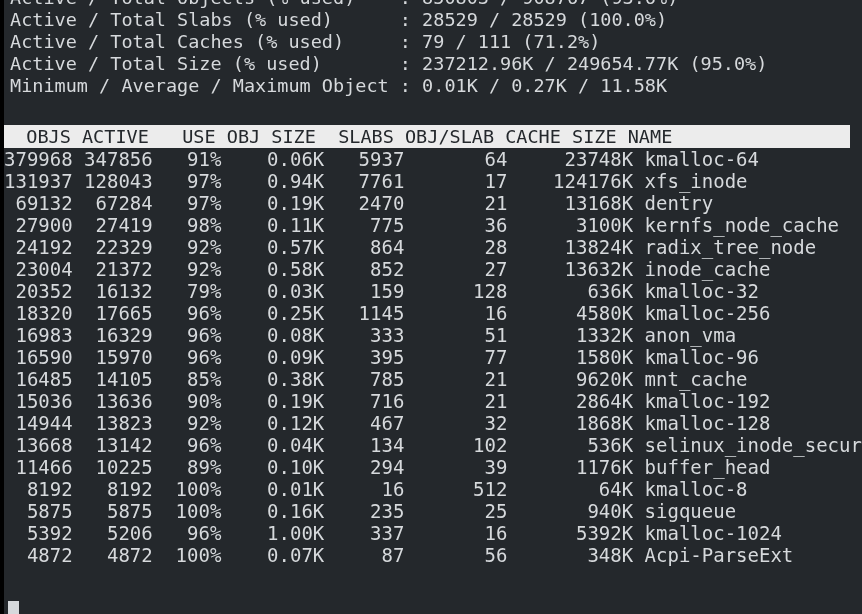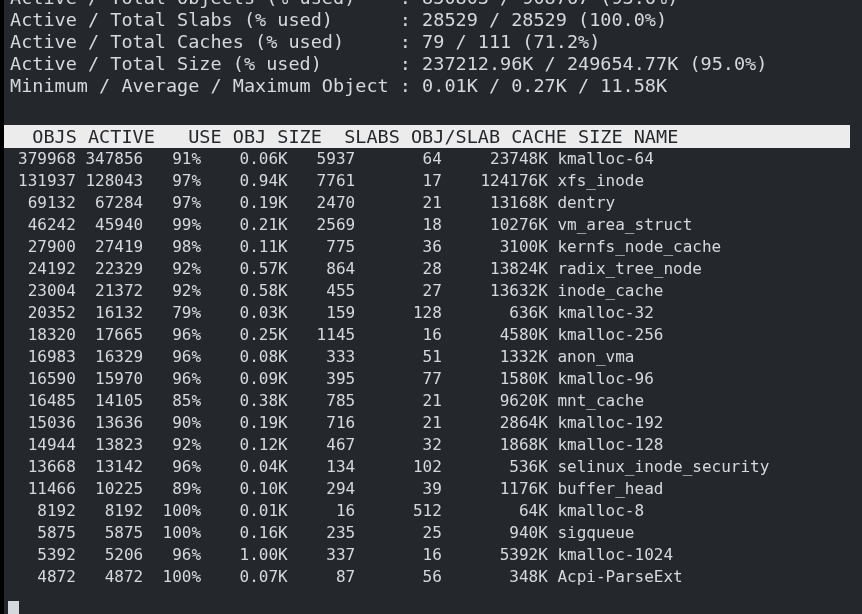--- a/index.html
+++ b/index.html
@@ -52,39 +52,38 @@
     position: absolute;
     top: 125px;
     left: 0;
     width: 846px;
     height: 23px;
     line-height: 23px;
     background: #ececec;
     color: #24282c;
     white-space: pre;
     font-size: 18.5px;
-    padding-left: 6px;
     box-sizing: border-box;
     overflow: hidden;
   }
 
   
   .rows {
     position: absolute;
     top: 148px;
     left: 0;
     width: 858px;
   }
   .row {
     height: 22px;
     line-height: 22px;
     white-space: pre;
-    font-size: 16px;
+    font-size: 19px;
     color: #d6d9dc;
-    padding-left: 14px;
+    padding-left: 0;
     box-sizing: border-box;
   }
 
   
   .cursor {
     position: absolute;
     left: 4px;
     top: 601px;
     width: 11px;
     height: 13px;
@@ -104,24 +103,23 @@
         <div class="sumline">Active / Total Size (% used)       : 237212.96K / 249654.77K (95.0%)</div>
         <div class="sumline">Minimum / Average / Maximum Object : 0.01K / 0.27K / 11.58K</div>
       </div>
 
     <div class="colhead" id="column-header">  OBJS ACTIVE   USE OBJ SIZE  SLABS OBJ/SLAB CACHE SIZE NAME</div>
 
     <div class="rows" id="table-rows">
         <div class="row">379968 347856   91%    0.06K   5937       64     23748K kmalloc-64</div>
         <div class="row">131937 128043   97%    0.94K   7761       17    124176K xfs_inode</div>
         <div class="row"> 69132  67284   97%    0.19K   2470       21     13168K dentry</div>
-        <div class="row"> 46242  45940   99%    0.21K   2569       18     10276K vm_area_struct</div>
         <div class="row"> 27900  27419   98%    0.11K    775       36      3100K kernfs_node_cache</div>
         <div class="row"> 24192  22329   92%    0.57K    864       28     13824K radix_tree_node</div>
-        <div class="row"> 23004  21372   92%    0.58K    455       27     13632K inode_cache</div>
+        <div class="row"> 23004  21372   92%    0.58K    852       27     13632K inode_cache</div>
         <div class="row"> 20352  16132   79%    0.03K    159      128       636K kmalloc-32</div>
         <div class="row"> 18320  17665   96%    0.25K   1145       16      4580K kmalloc-256</div>
         <div class="row"> 16983  16329   96%    0.08K    333       51      1332K anon_vma</div>
         <div class="row"> 16590  15970   96%    0.09K    395       77      1580K kmalloc-96</div>
         <div class="row"> 16485  14105   85%    0.38K    785       21      9620K mnt_cache</div>
         <div class="row"> 15036  13636   90%    0.19K    716       21      2864K kmalloc-192</div>
         <div class="row"> 14944  13823   92%    0.12K    467       32      1868K kmalloc-128</div>
         <div class="row"> 13668  13142   96%    0.04K    134      102       536K selinux_inode_security</div>
         <div class="row"> 11466  10225   89%    0.10K    294       39      1176K buffer_head</div>
         <div class="row">  8192   8192  100%    0.01K     16      512        64K kmalloc-8</div>

